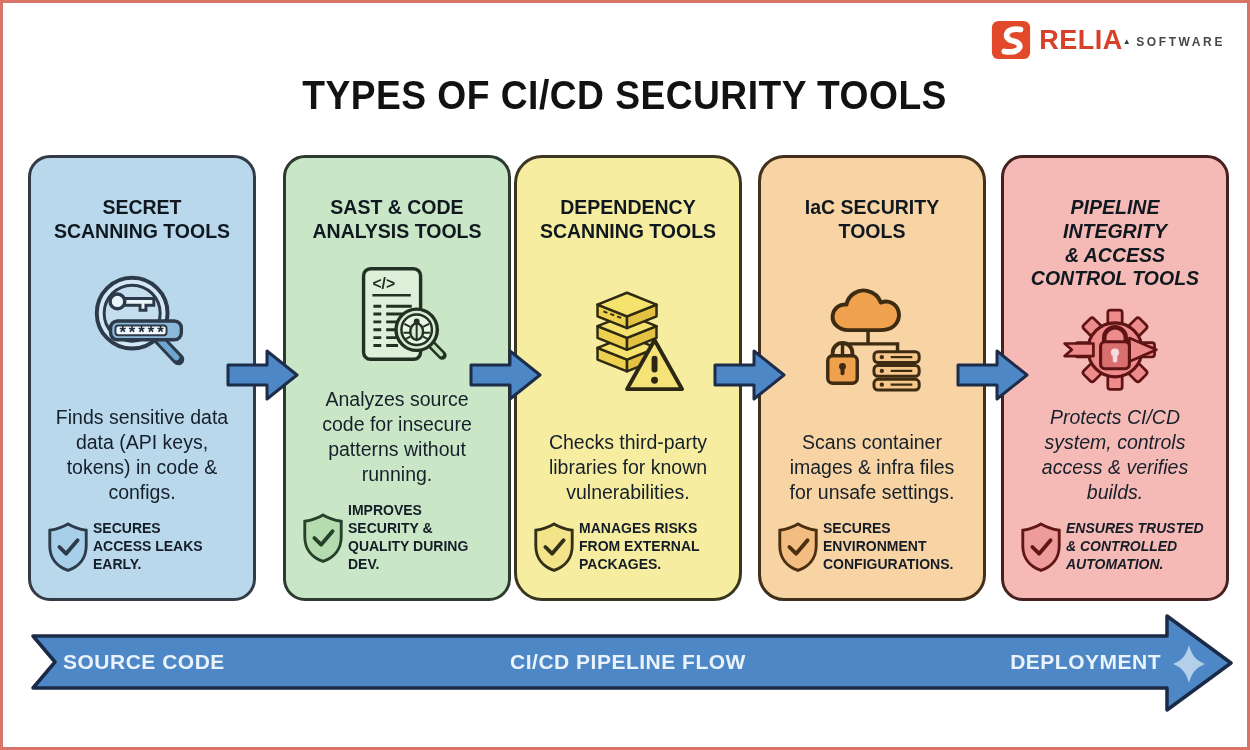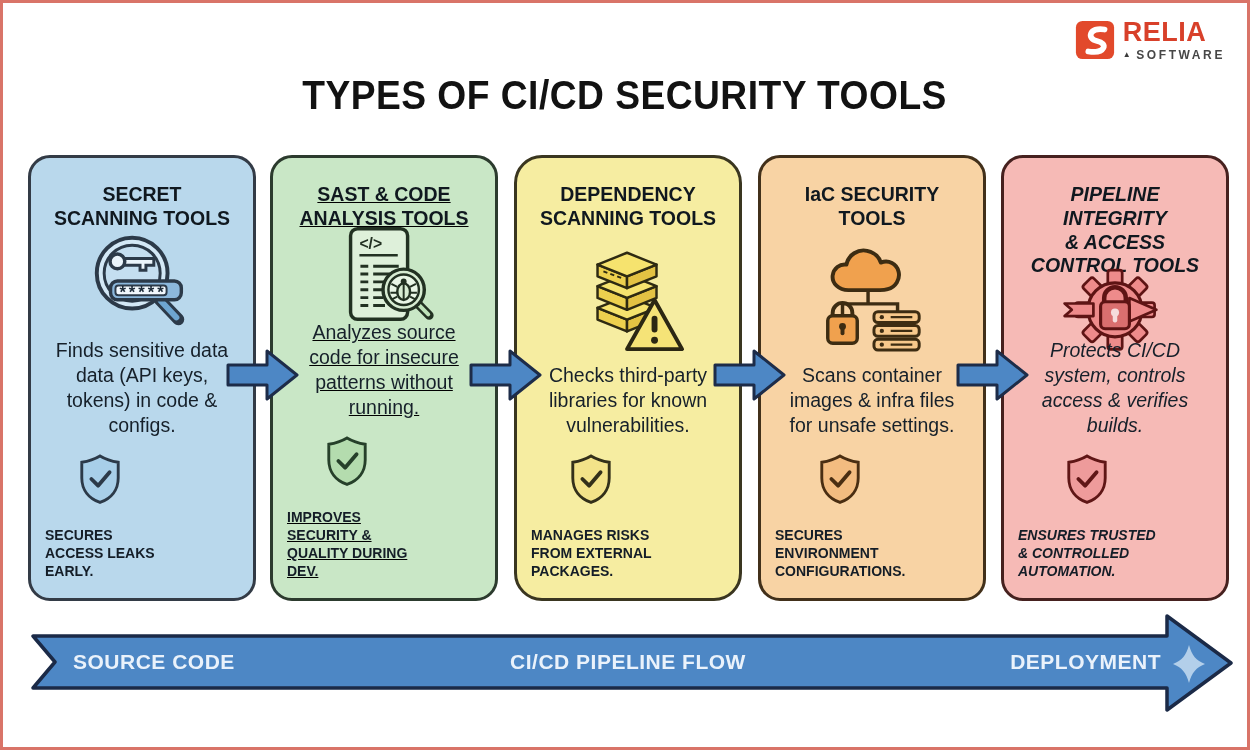--- a/index.html
+++ b/index.html
@@ -3,54 +3,54 @@
 <meta charset="utf-8">
 <style>
   html,body{margin:0;padding:0;background:#fff;}
   .frame{position:relative;width:1250px;height:750px;background:#ffffff;
     border:3px solid #d97468;box-sizing:border-box;overflow:hidden;
     font-family:"Liberation Sans",sans-serif;}
 
   
   .logo{position:absolute;top:16px;right:22px;display:flex;align-items:center;gap:7px;}
   .logo-mark{width:42px;height:42px;}
-  .logo-text{display:flex;flex-direction:column;line-height:1;}
+  .logo-text{display:flex;line-height:1;}
   .brand-name{font-size:27px;font-weight:bold;color:#d8402a;letter-spacing:.5px;}
   .brand-sub{font-size:12px;color:#474747;font-weight:bold;letter-spacing:2.6px;margin-top:3px;display:flex;align-items:center;gap:3px;}
   .tri{color:#3a3a3a;font-size:8px;line-height:1;}
 
   
   .main-title{position:absolute;top:70px;left:0;width:100%;text-align:center;
     font-size:40px;font-weight:800;color:#121212;}
   .main-title span{display:inline-block;transform:scaleX(.93);letter-spacing:.5px;}
 
   
   .card{position:absolute;top:152px;width:228px;height:446px;border-radius:22px;
     border:3px solid #333;box-sizing:border-box;display:flex;flex-direction:column;
     align-items:center;padding:10px 12px 8px 12px;}
-  .card.c0{left:25px;} .card.c1{left:267px;text-decoration:underline;} .card.c2{left:511px;}
+  .card.c0{left:25px;} .card.c1{left:280px;} .card.c2{left:511px;}
   .card.c3{left:755px;} .card.c4{left:998px;}
   .card-title{font-size:19.5px;font-weight:bold;text-align:center;white-space:pre-line;
-    line-height:1.22;color:#10181f;margin-top:15px;}
+    line-height:1.22;color:#10181f;margin-top:28px;}
   .icon-wrap{flex:1;display:flex;align-items:center;justify-content:center;min-height:0;}
   .card-desc{font-size:19.5px;text-align:center;white-space:pre-line;line-height:1.27;color:#16202a;}
-  .badge{display:flex;align-items:center;gap:22px;margin:16px 2px 9px 2px;align-self:flex-start;flex-direction:column;}
+  .badge{display:flex;align-items:center;gap:2px;margin:16px 2px 16px 2px;align-self:flex-start;}
   .badge-text{font-size:14px;font-weight:bold;white-space:pre-line;line-height:1.28;
     color:#141d27;text-align:left;}
 
   
   .gap-arrow{position:absolute;top:345px;width:74px;height:54px;}
   .gap-arrow.g0{left:223px;} .gap-arrow.g1{left:466px;}
   .gap-arrow.g2{left:710px;} .gap-arrow.g3{left:953px;}
 
   
   .flow-svg{position:absolute;left:0;top:600px;width:1250px;height:130px;}
   .flow-label{position:absolute;color:#eaf2fb;font-weight:bold;font-size:21px;
     letter-spacing:.5px;top:647px;white-space:nowrap;}
-  .flow-left{left:70px;}
+  .flow-left{left:60px;}
   .flow-center{left:0;width:1250px;text-align:center;}
   .flow-right{right:86px;margin-left:47px;}
 </style>
 </head>
 <body>
 
 <div class="frame">
 
   <div class="logo">
     <svg class="logo-mark" viewBox="0 0 44 44">
@@ -168,21 +168,21 @@
       <svg width="46" height="52" viewBox="0 0 48 54">
         <path d="M24 3 C29 6 36 8.5 43 9.5 V26 C43 38.5 35.5 47.5 24 51.5 C12.5 47.5 5 38.5 5 26 V9.5 C12 8.5 19 6 24 3 Z" fill="#f3e389" stroke="#33301a" stroke-width="3"></path>
         <path d="M15 27 L22 34 L34 20" fill="none" stroke="#33301a" stroke-width="4" stroke-linecap="round" stroke-linejoin="round"></path>
       </svg>
       <div class="badge-text">MANAGES RISKS
 FROM EXTERNAL
 PACKAGES.</div>
     </div>
   </div>
 
-  <div class="card c3" style="background: rgb(248, 211, 164); border-color: rgb(66, 48, 26);">
+  <div class="card c3" style="background: rgb(248, 211, 164); border-color: rgb(66, 48, 26); border-radius: 26px;">
     <div class="card-title">IaC SECURITY
 TOOLS</div>
     <div class="icon-wrap">
       <svg width="118" height="116" viewBox="0 0 120 118">
         <path d="M30 78 V66 H86 V78 M56 66 V50" stroke="#3d2c12" stroke-width="3.5" fill="none"></path>
         <path d="M36 52 C26 52 19 45 20 37 C21 30 27 25 34 26 C36 16 46 10 55 12 C62 13.5 67 18 69 24 C77 21 85 25 87 33 C89 41 84 49 76 51 C73 52 70 52 68 52 Z" fill="#f0a14e" stroke="#3d2c12" stroke-width="4" stroke-linejoin="round"></path>
         <path d="M20 80 v-5 a10 10 0 0 1 20 0 v5" stroke="#3d2c12" stroke-width="4" fill="none"></path>
         <rect x="15" y="78" width="30" height="28" rx="5" fill="#f0a14e" stroke="#3d2c12" stroke-width="3.5"></rect>
         <circle cx="30" cy="89" r="3.5" fill="#3d2c12"></circle>
         <rect x="28" y="90" width="4" height="8" rx="2" fill="#3d2c12"></rect>

